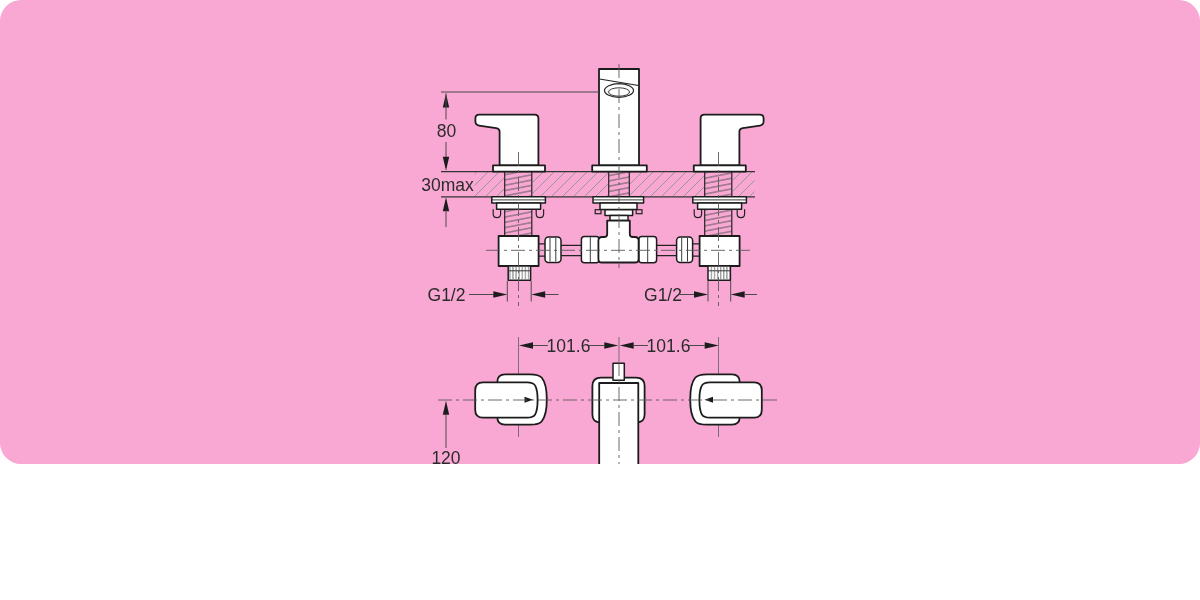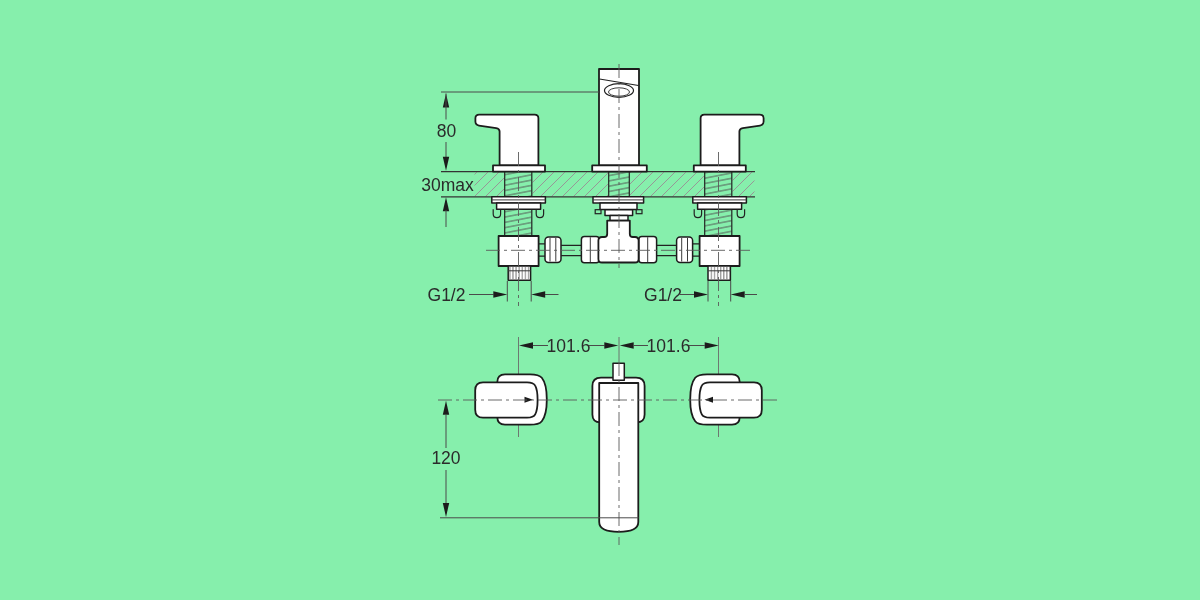--- a/index.html
+++ b/index.html
@@ -1,18 +1,18 @@
 <!DOCTYPE html>
 <html><head>
 <meta charset="utf-8">
 <style>
   html,body{margin:0;padding:0;background:#fff;}
   .canvas{
-    position:relative;width:1200px;height:600px;background:#86efac;
-    font-family:"Liberation Sans", sans-serif;overflow:hidden;
+    position:relative;width:1200px;height:464px;background:#f9a8d4;
+    font-family:"Liberation Sans", sans-serif;overflow:hidden;border-radius:21px;
   }
   svg{display:block;}
   text{
     font-family:"Liberation Sans", sans-serif;
     font-size:17.5px;
     fill:#2b2b2b;
   }
   .outline{fill:#ffffff;stroke:#1c1c1c;stroke-width:1.8;stroke-linejoin:round;}
   .outline-md{fill:#ffffff;stroke:#1c1c1c;stroke-width:1.5;stroke-linejoin:round;}
   .detail{fill:none;stroke:#222222;stroke-width:1.2;}

